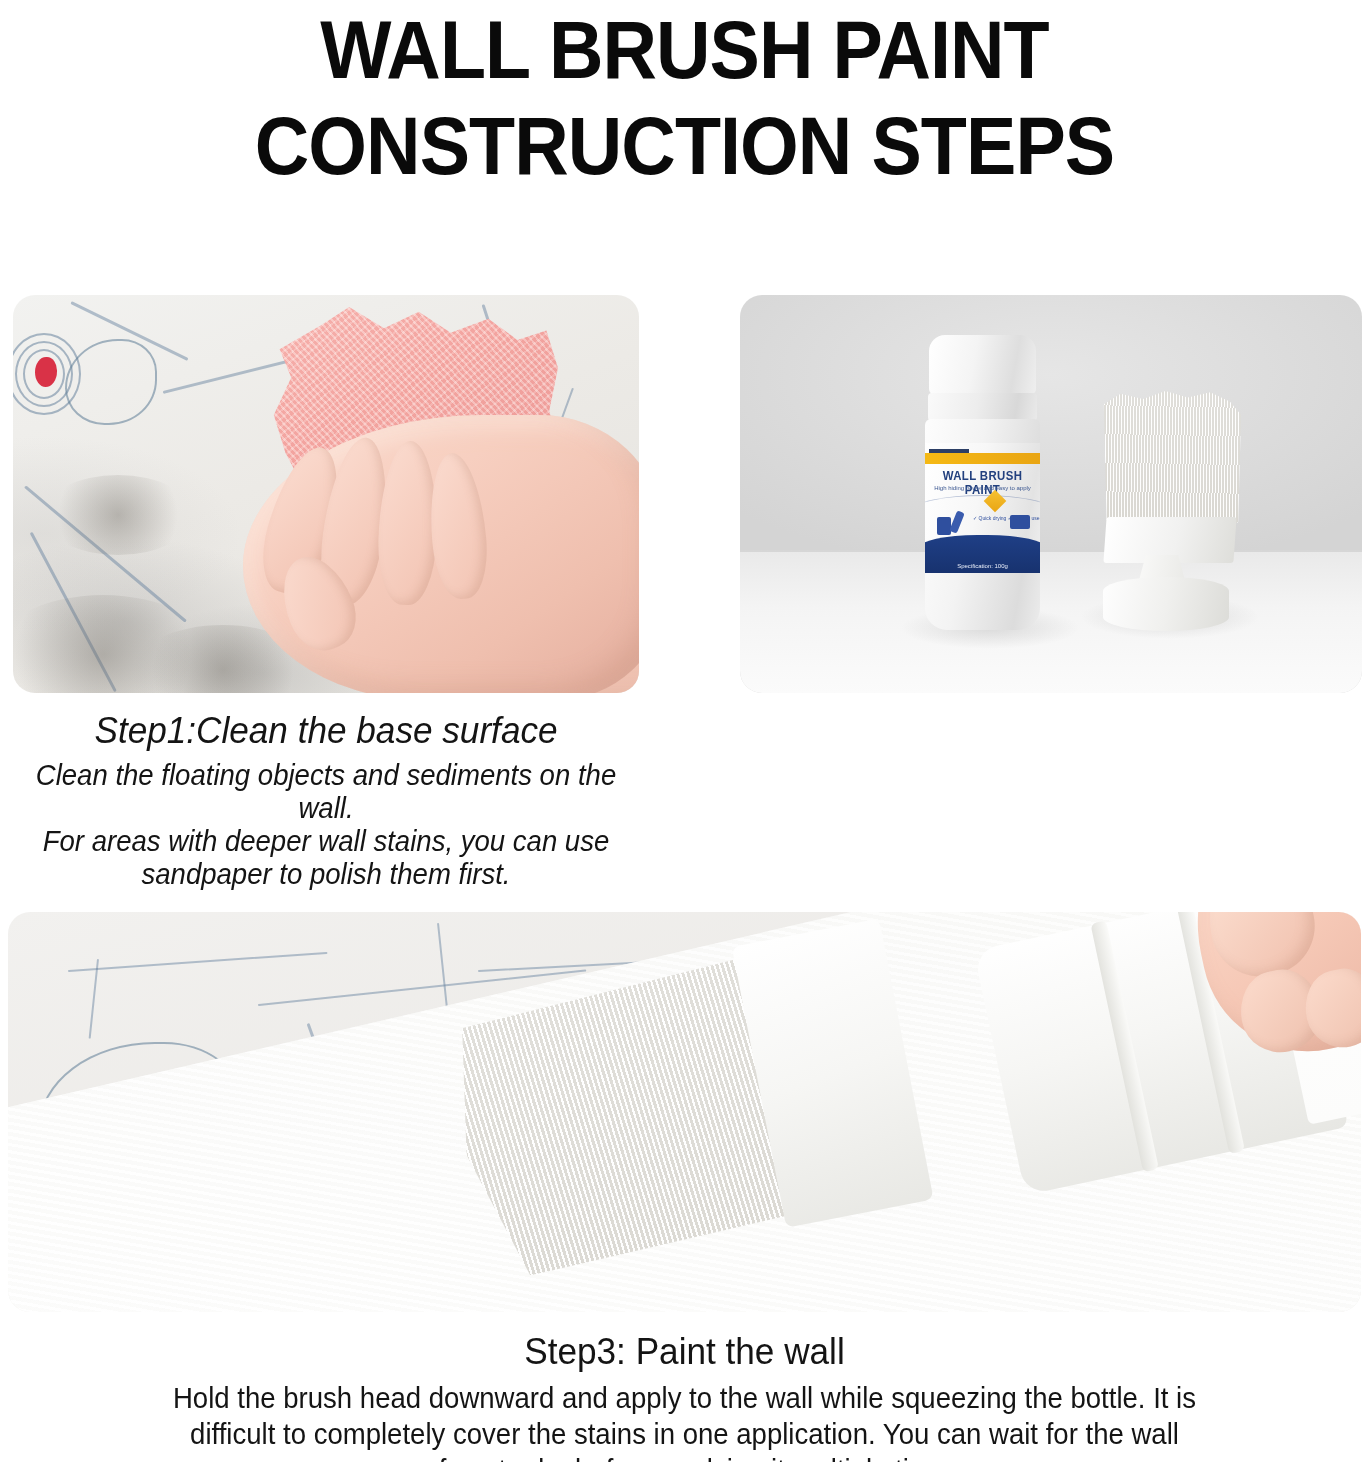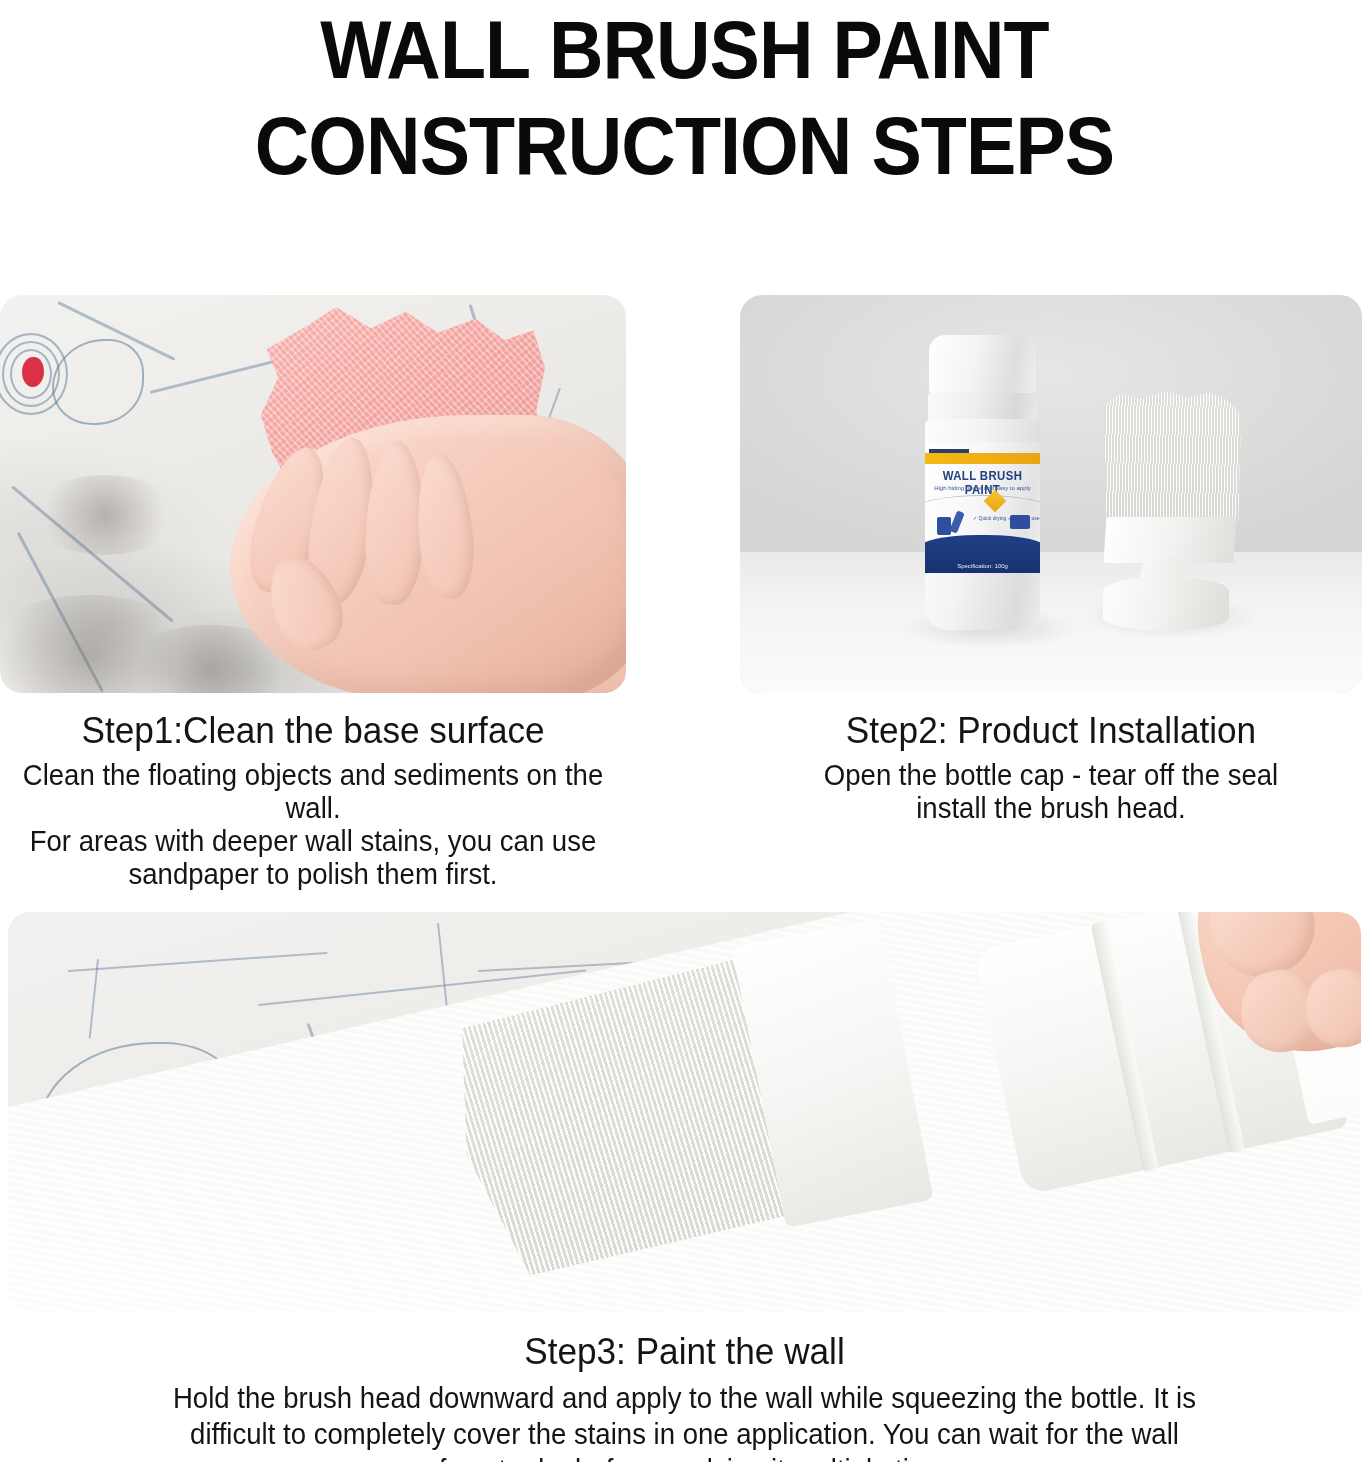--- a/index.html
+++ b/index.html
@@ -40,21 +40,21 @@
     position: absolute;
     top: 295px;
     left: 0;
     width: 1369px;
     height: 575px;
   }
   .step-col {
     position: absolute;
     top: 0;
   }
-  .step-col.left  { left: 0;  width: 626px; }
+  .step-col.left  { left: 13px;  width: 626px; font-style: italic; }
   .step-col.right { left: 740px; width: 622px; }
 
   .photo {
     position: relative;
     border-radius: 22px;
     overflow: hidden;
     width: 100%;
     height: 398px;
   }
 
@@ -517,27 +517,20 @@
       </div>
 
       <div class="brush">
         <div class="brush-bristles"></div>
         <div class="brush-ferrule"></div>
         <div class="brush-neck"></div>
         <div class="brush-base"></div>
       </div>
     </div>
 
-    <div class="caption">
-      <div class="caption-title">Step2: Product Installation</div>
-      <div class="caption-body">
-        <div>Open the bottle cap - tear off the seal</div>
-        <div>install the brush head.</div>
-      </div>
-    </div>
   </div>
 </div>
 
 <div class="step3">
   <div class="photo">
     <div class="p3-bg"></div>
 
     <div class="ring" style="left:-16px; top:208px; width:120px; height:130px;"></div>
     <div class="ring" style="left:-4px;  top:222px; width:96px;  height:106px;"></div>
     <div class="redblob" style="left:22px; top:258px; width:36px; height:48px;"></div>

